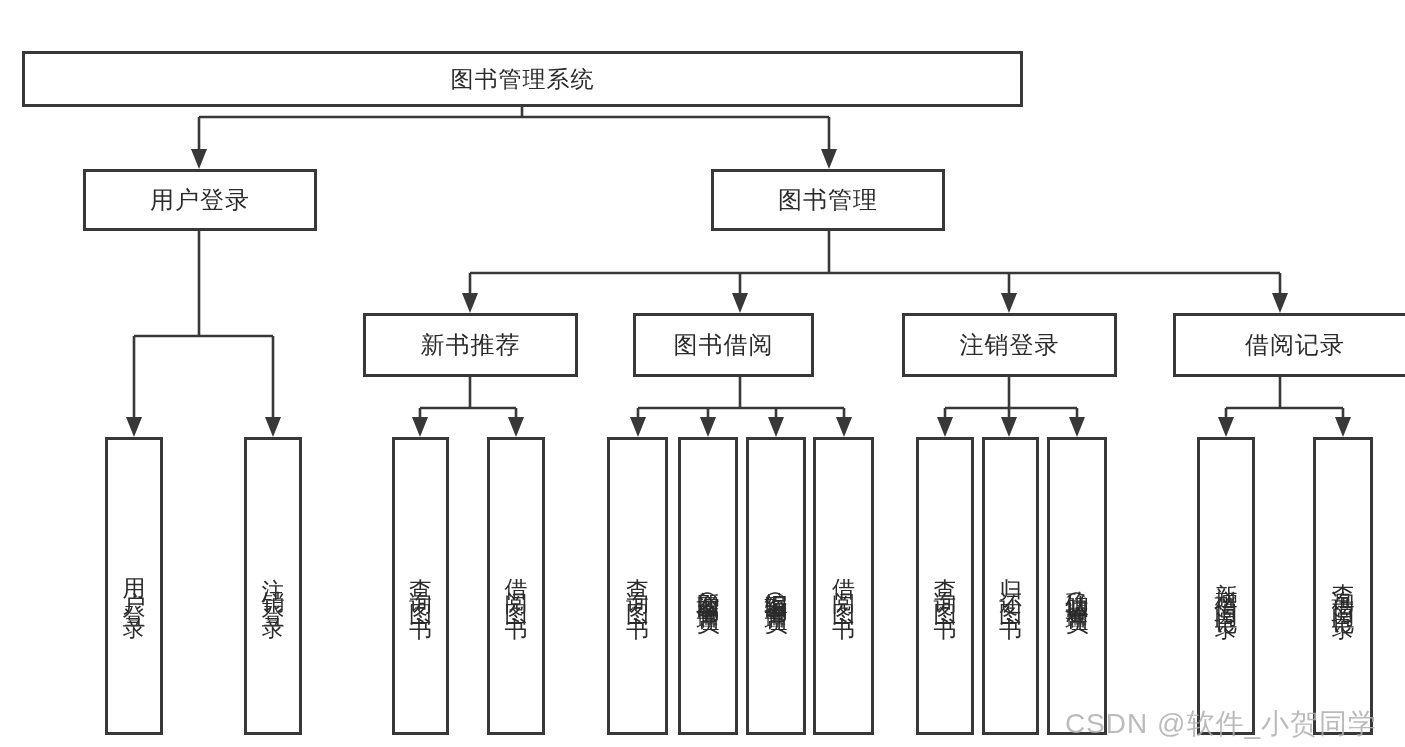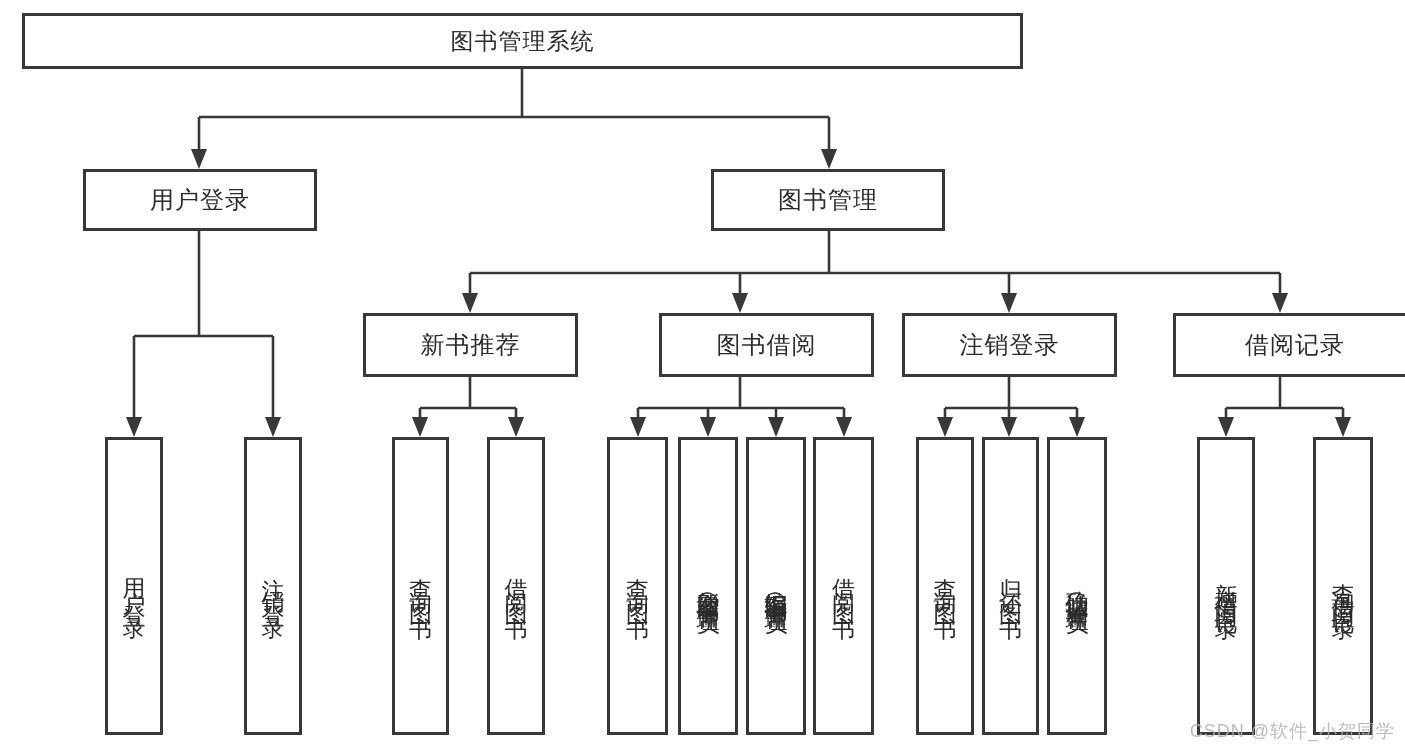--- a/index.html
+++ b/index.html
@@ -23,34 +23,34 @@
   .box{
     position:absolute;
     box-sizing:border-box;
     background:var(--fill);
     border:3px solid var(--line);
     display:flex;align-items:center;justify-content:center;
     color:var(--ink);
     text-align:center;
   }
   .h{font-size:24px;letter-spacing:1px;}
-  .title{font-size:23px;}
+  .title{font-size:23px;margin-top:38px;}
   .v span{
     writing-mode:vertical-rl;
     font-size:23px;
     line-height:1;
     white-space:nowrap;
   }
   .sp4 span{letter-spacing:13px;}
   .sp6 span{letter-spacing:7px;}
   .sp9 span{letter-spacing:3px;}
   .watermark{
     position:absolute;
-    right:10px;bottom:4px;
-    font-size:18px;
+    right:28px;bottom:4px;
+    font-size:28px;
     color:var(--wm);
     opacity:.85;
     z-index:5;
     letter-spacing:1px;
     text-align:right;
   }
 </style>
 </head>
 <body>
 
@@ -106,21 +106,21 @@
   <div class="box h" style="left:83px;top:169px;width:234px;height:62px">
     <span>用户登录</span>
   </div>
   <div class="box h" style="left:363px;top:313px;width:215px;height:64px">
     <span>新书推荐</span>
   </div>
 
   <div class="box h" style="left:711px;top:169px;width:234px;height:62px">
     <span>图书管理</span>
   </div>
-  <div class="box h" style="left:659px;top:313px;width:215px;height:64px">
+  <div class="box h" style="left:633px;top:313px;width:181px;height:64px">
     <span>图书借阅</span>
   </div>
   <div class="box h" style="left:902px;top:313px;width:215px;height:64px">
     <span>注销登录</span>
   </div>
   <div class="box h" style="left:1173px;top:313px;width:244px;height:64px">
     <span>借阅记录</span>
   </div>
 
   <div class="box v sp4" style="left:105px;top:437px;width:58px;height:298px">

